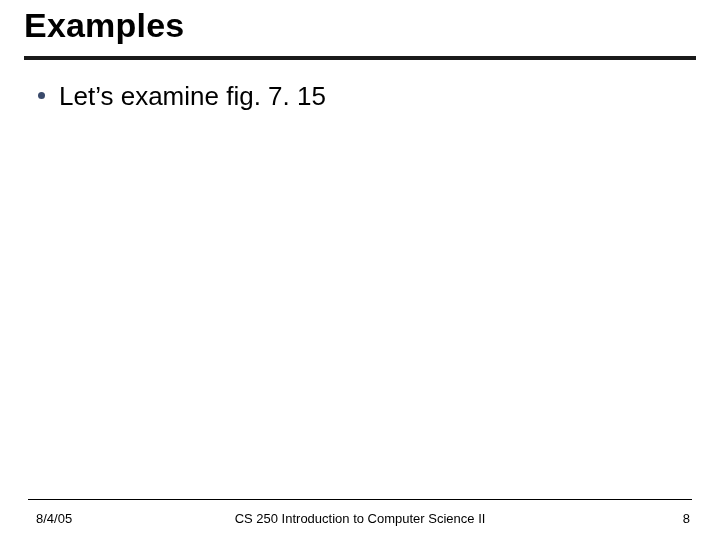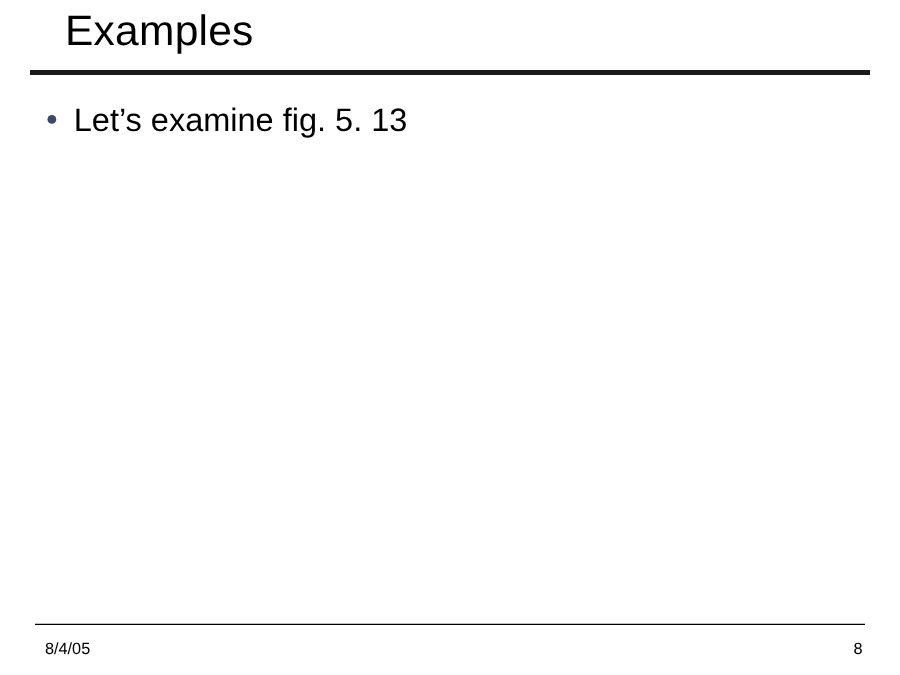--- a/index.html
+++ b/index.html
@@ -16,23 +16,22 @@
     position: relative;
     width: 720px;
     height: 540px;
     box-sizing: border-box;
   }
   .title {
     position: absolute;
     top: 6px;
     left: 24px;
     font-size: 34px;
-    font-weight: 400;
+    font-weight: 700;
     letter-spacing: 0.2px;
-    margin-left: 28px;
   }
   .title-rule {
     position: absolute;
     top: 56px;
     left: 24px;
     right: 24px;
     height: 0;
     border-top: 4px solid #1a1a1a;
   }
   .bullets {
@@ -98,23 +97,24 @@
 <body>
 
 <div class="slide">
 
   <div class="title">Examples</div>
   <div class="title-rule"></div>
 
   <div class="bullets">
     <div class="bullet">
       <div class="dot"></div>
-      <div class="bullet-text">Let’s examine fig. 5. 13</div>
+      <div class="bullet-text">Let’s examine fig. 7. 15</div>
     </div>
   </div>
 
   <div class="footer-rule"></div>
   <div class="footer">
     <div class="date">8/4/05</div>
+    <div class="course">CS 250 Introduction to Computer Science II</div>
     <div class="page">8</div>
   </div>
 
 </div>
 
 </body></html>

